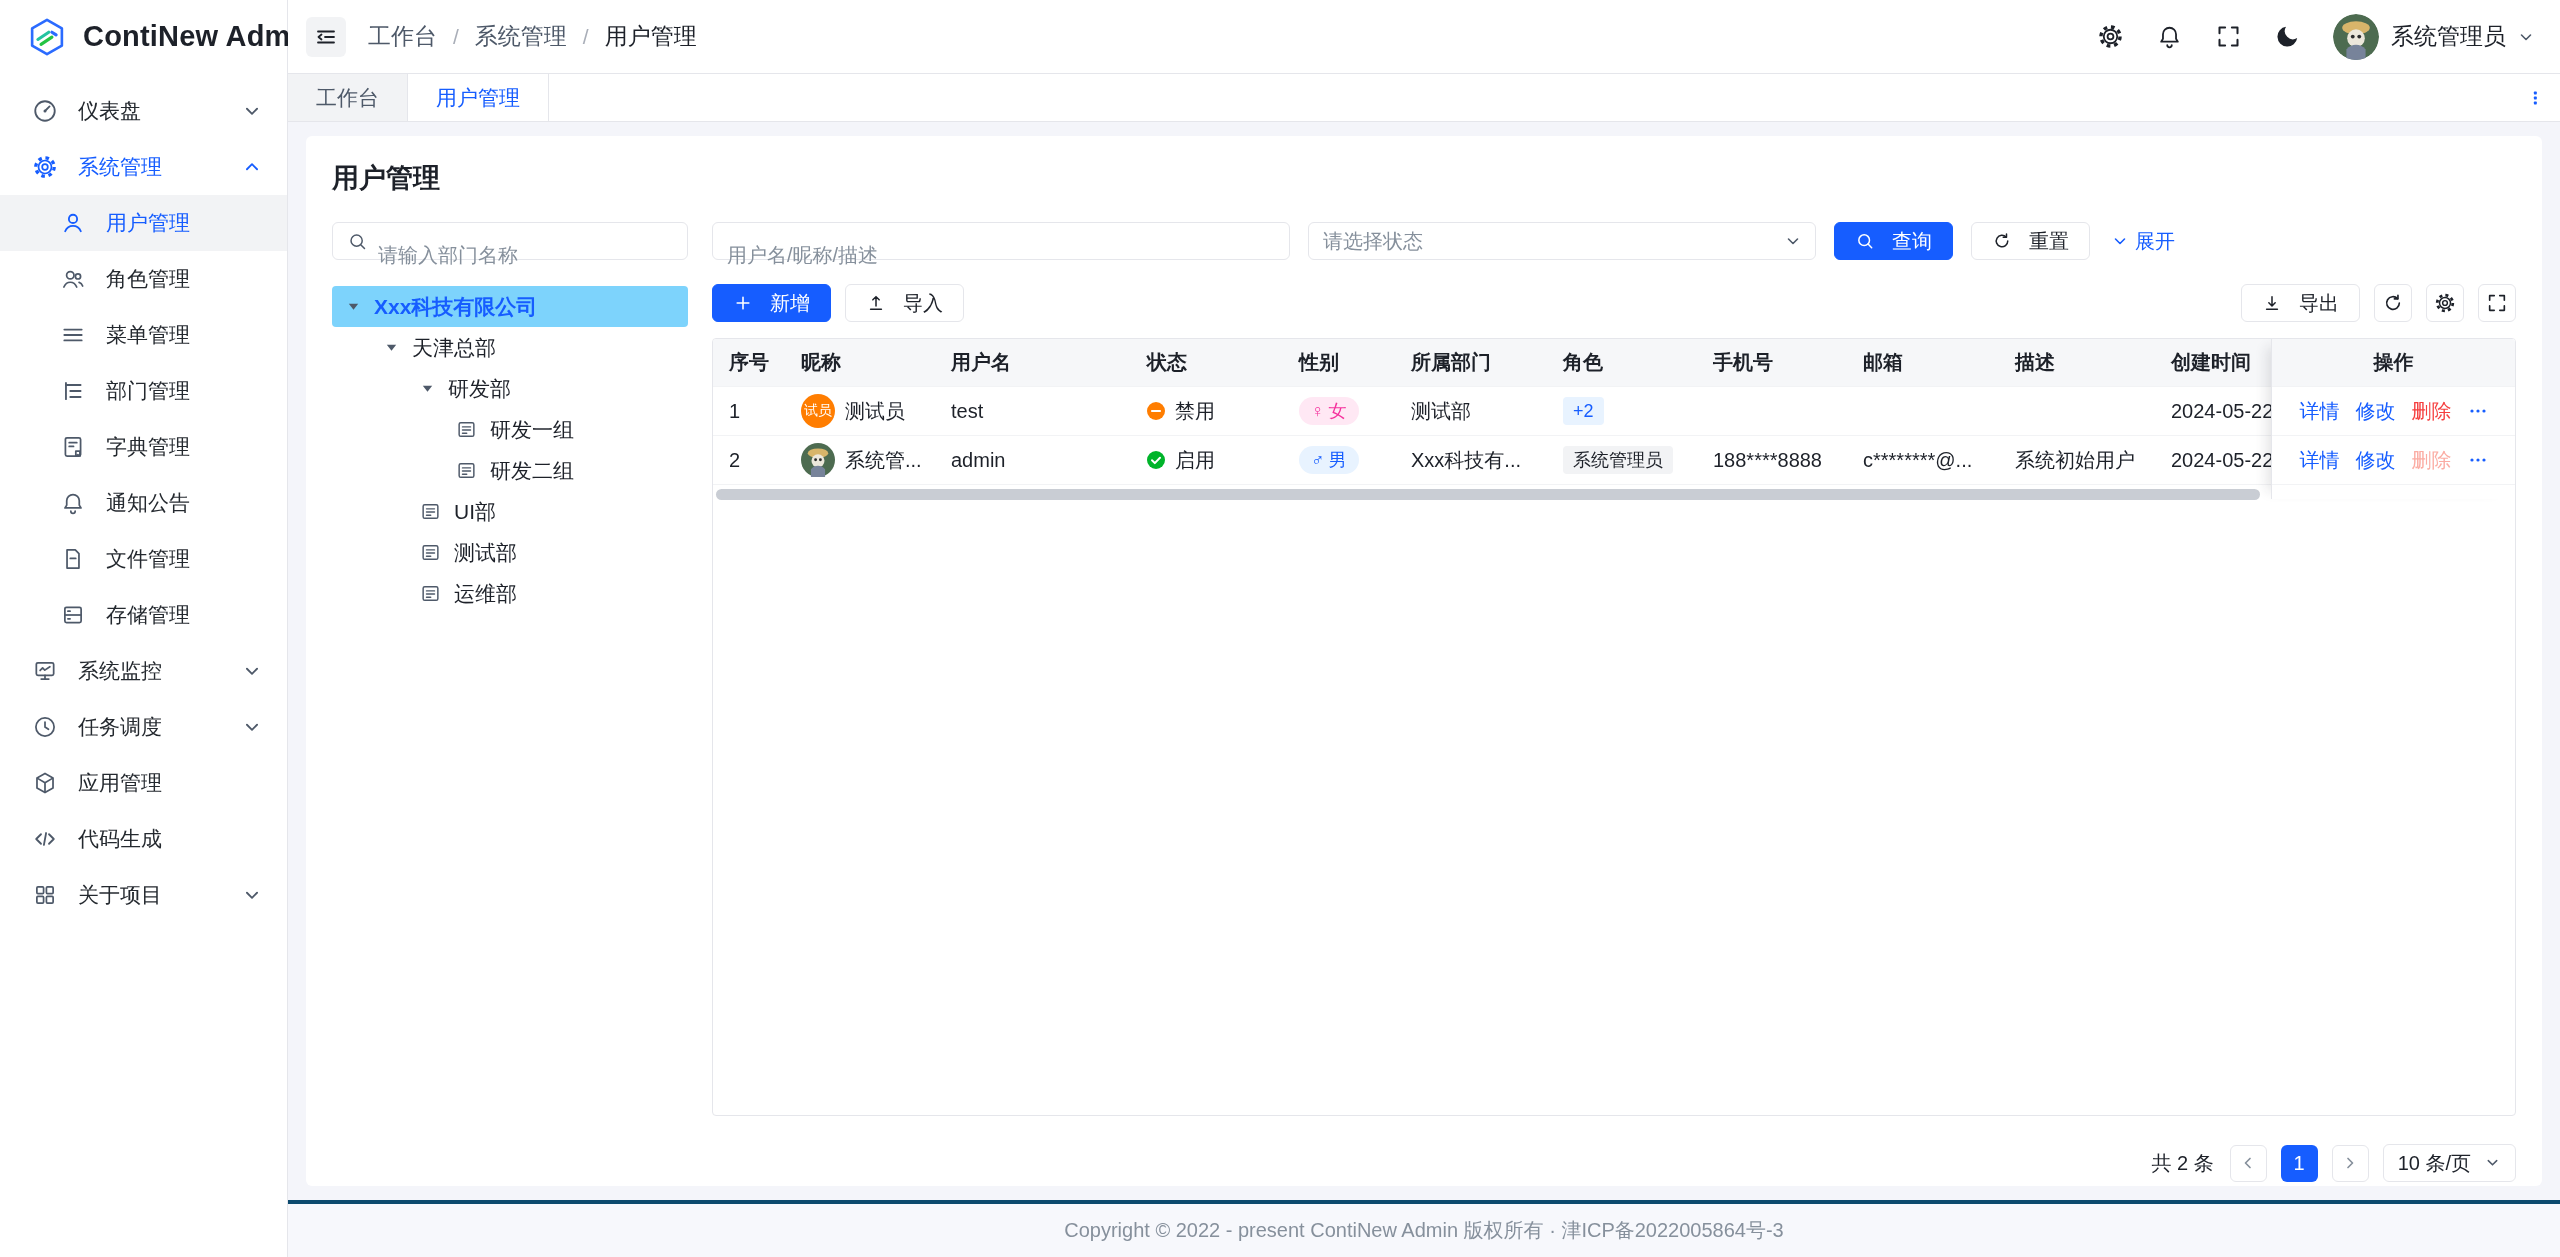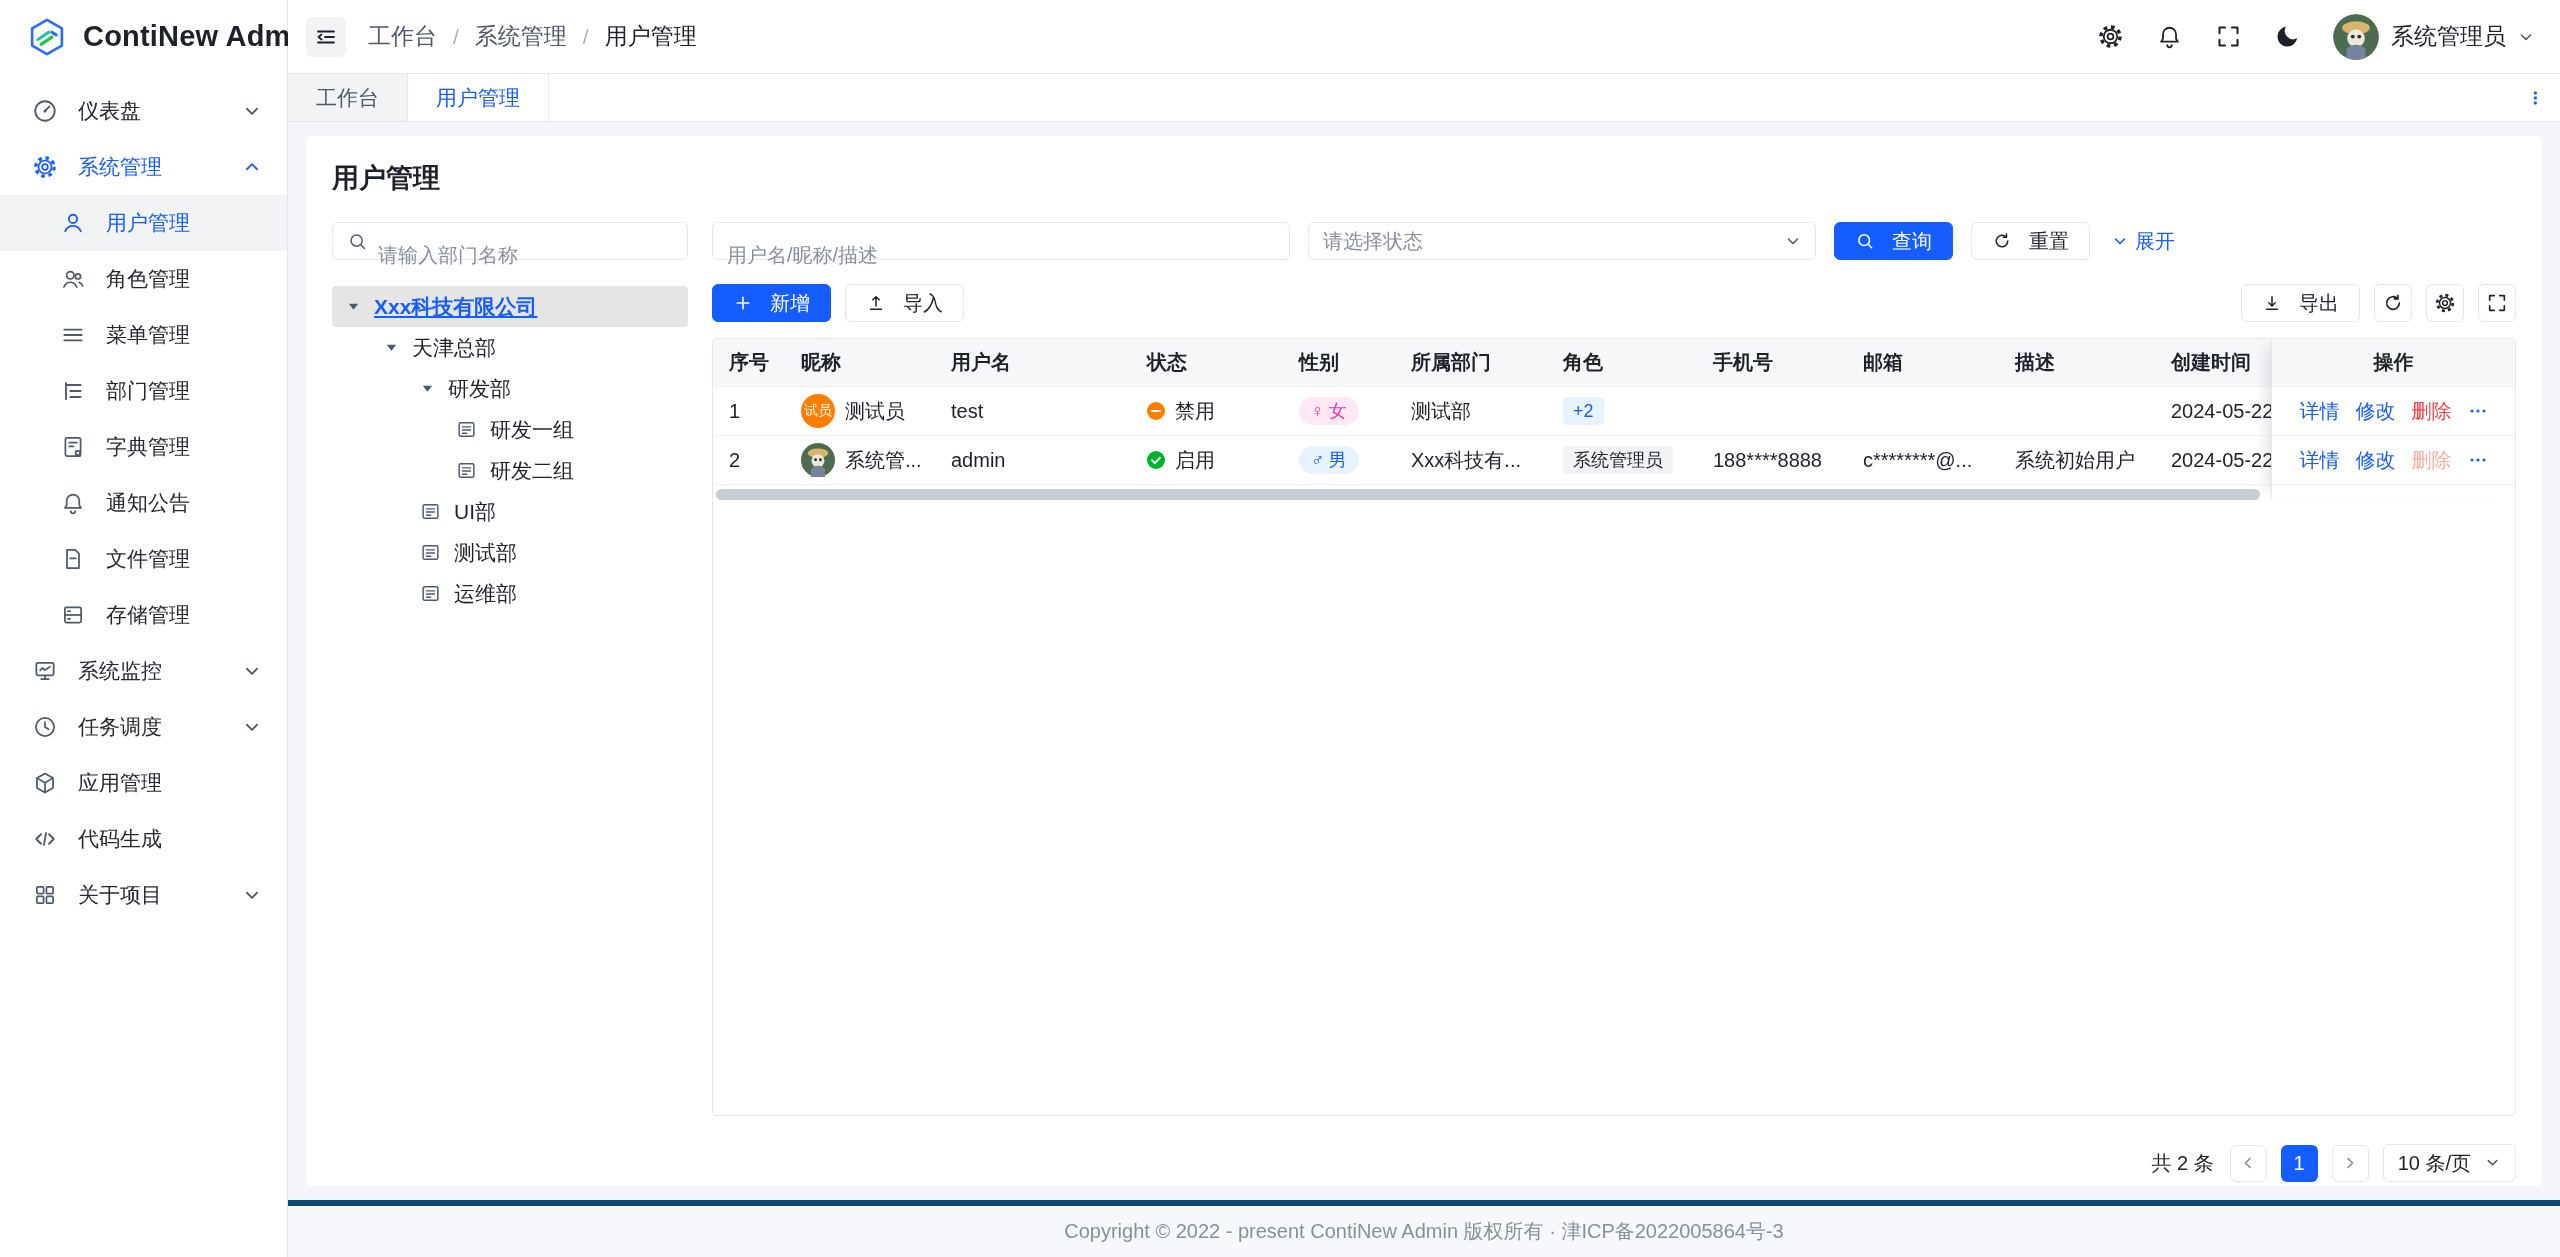--- a/index.html
+++ b/index.html
@@ -62,21 +62,21 @@
   .btn { height: 38px; border-radius: 6px; border: 1px solid #e5e6eb; background: #fff; color: #1d2129; font-size: 20px; display: inline-flex; align-items: center; gap: 17px; padding: 0 20px; cursor: pointer; font-family: inherit; white-space: nowrap; }
   .btn.primary { background: #165dff; border-color: #165dff; color: #fff; }
   .expand-link { display: inline-flex; align-items: center; gap: 7px; color: #165dff; font-size: 20px; cursor: pointer; margin-left: 4px; white-space: nowrap; }
   .bicon { width: 20px; height: 20px; }
 
   
   .tree { margin-top: 26px; font-size: 21px; }
   .tree-node { height: 41px; display: flex; align-items: center; gap: 13px; border-radius: 4px; color: #1d2129; cursor: pointer; white-space: nowrap; }
   .tree-node .caret { width: 15px; height: 15px; color: #4e5969; flex: none; }
   .tree-node .leaf-ic { width: 21px; height: 21px; color: #4e5969; flex: none; }
-  .tree-node.selected { background: #e5e5e5; color: #165dff; font-weight: 700; text-decoration: underline; }
+  .tree-node.selected { background: #7dd3fc; color: #165dff; font-weight: 700; }
   .lvl0 { padding-left: 14px; } .lvl1 { padding-left: 52px; } .lvl2 { padding-left: 88px; } .lvl3 { padding-left: 124px; }
 
   
   .table-toolbar { display: flex; align-items: center; justify-content: space-between; margin-bottom: 16px; }
   .tt-left, .tt-right { display: flex; align-items: center; gap: 14px; }
   .icon-btn { width: 38px; height: 38px; border: 1px solid #e5e6eb; border-radius: 6px; background: #fff; color: #1d2129; display: flex; align-items: center; justify-content: center; cursor: pointer; }
 
   
   .table-box { position: relative; border: 1px solid #e5e6eb; border-radius: 4px; height: 778px; overflow: hidden; background: #fff; }
   .t-row { display: flex; align-items: center; height: 49px; border-bottom: 1px solid #f2f3f5; background: #fff; }
@@ -106,21 +106,21 @@
 
   .hscroll { position: absolute; left: 3px; top: 150px; height: 11px; width: calc(100% - 258px); border-radius: 6px; background: #c9cdd4; cursor: pointer; }
 
   
   .pagination { display: flex; align-items: center; justify-content: flex-end; gap: 14px; margin-top: 28px; font-size: 20px; color: #1d2129; }
   .pg-btn { width: 37px; height: 37px; border: 1px solid #e5e6eb; border-radius: 6px; background: #fff; color: #86909c; display: flex; align-items: center; justify-content: center; cursor: pointer; }
   .pg-num { width: 37px; height: 37px; border-radius: 6px; background: #165dff; color: #fff; display: flex; align-items: center; justify-content: center; font-size: 20px; cursor: pointer; }
   .pg-size { height: 38px; border: 1px solid #e5e6eb; border-radius: 6px; background: #fff; display: flex; align-items: center; gap: 14px; padding: 0 14px; font-size: 20px; color: #1d2129; cursor: pointer; }
   .pg-total { margin-right: 2px; }
 
-  .footer { height: 57px; background: #f7f8fc; border-top: 6px solid #0c4a6e; display: flex; align-items: center; justify-content: center; font-size: 20px; color: #86909c; }
+  .footer { height: 57px; background: #f7f8fc; border-top: 4px solid #0c4a6e; display: flex; align-items: center; justify-content: center; font-size: 20px; color: #86909c; }
 </style>
 </head>
 <body>
 
 <div class="app">
 
   <aside class="sidebar">
     <div class="logo">
       <span>
         <svg width="42" height="42" viewBox="0 0 24 24" fill="none">

